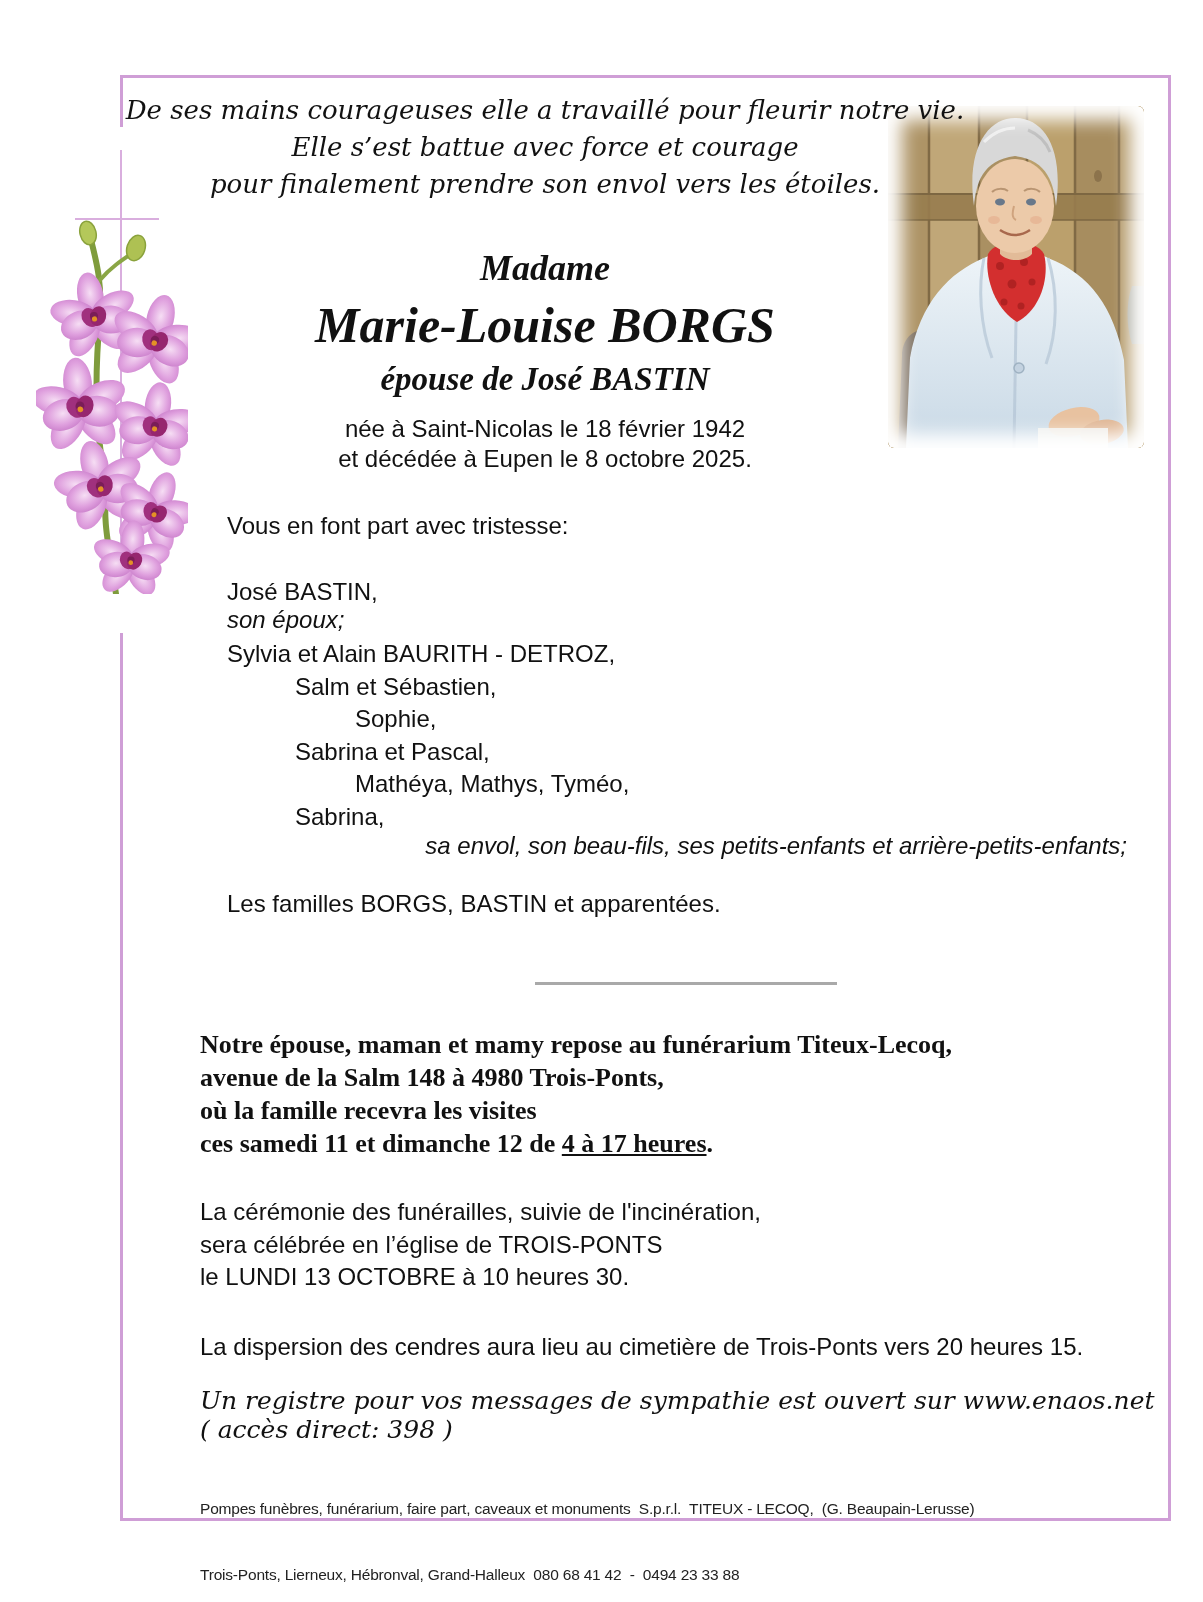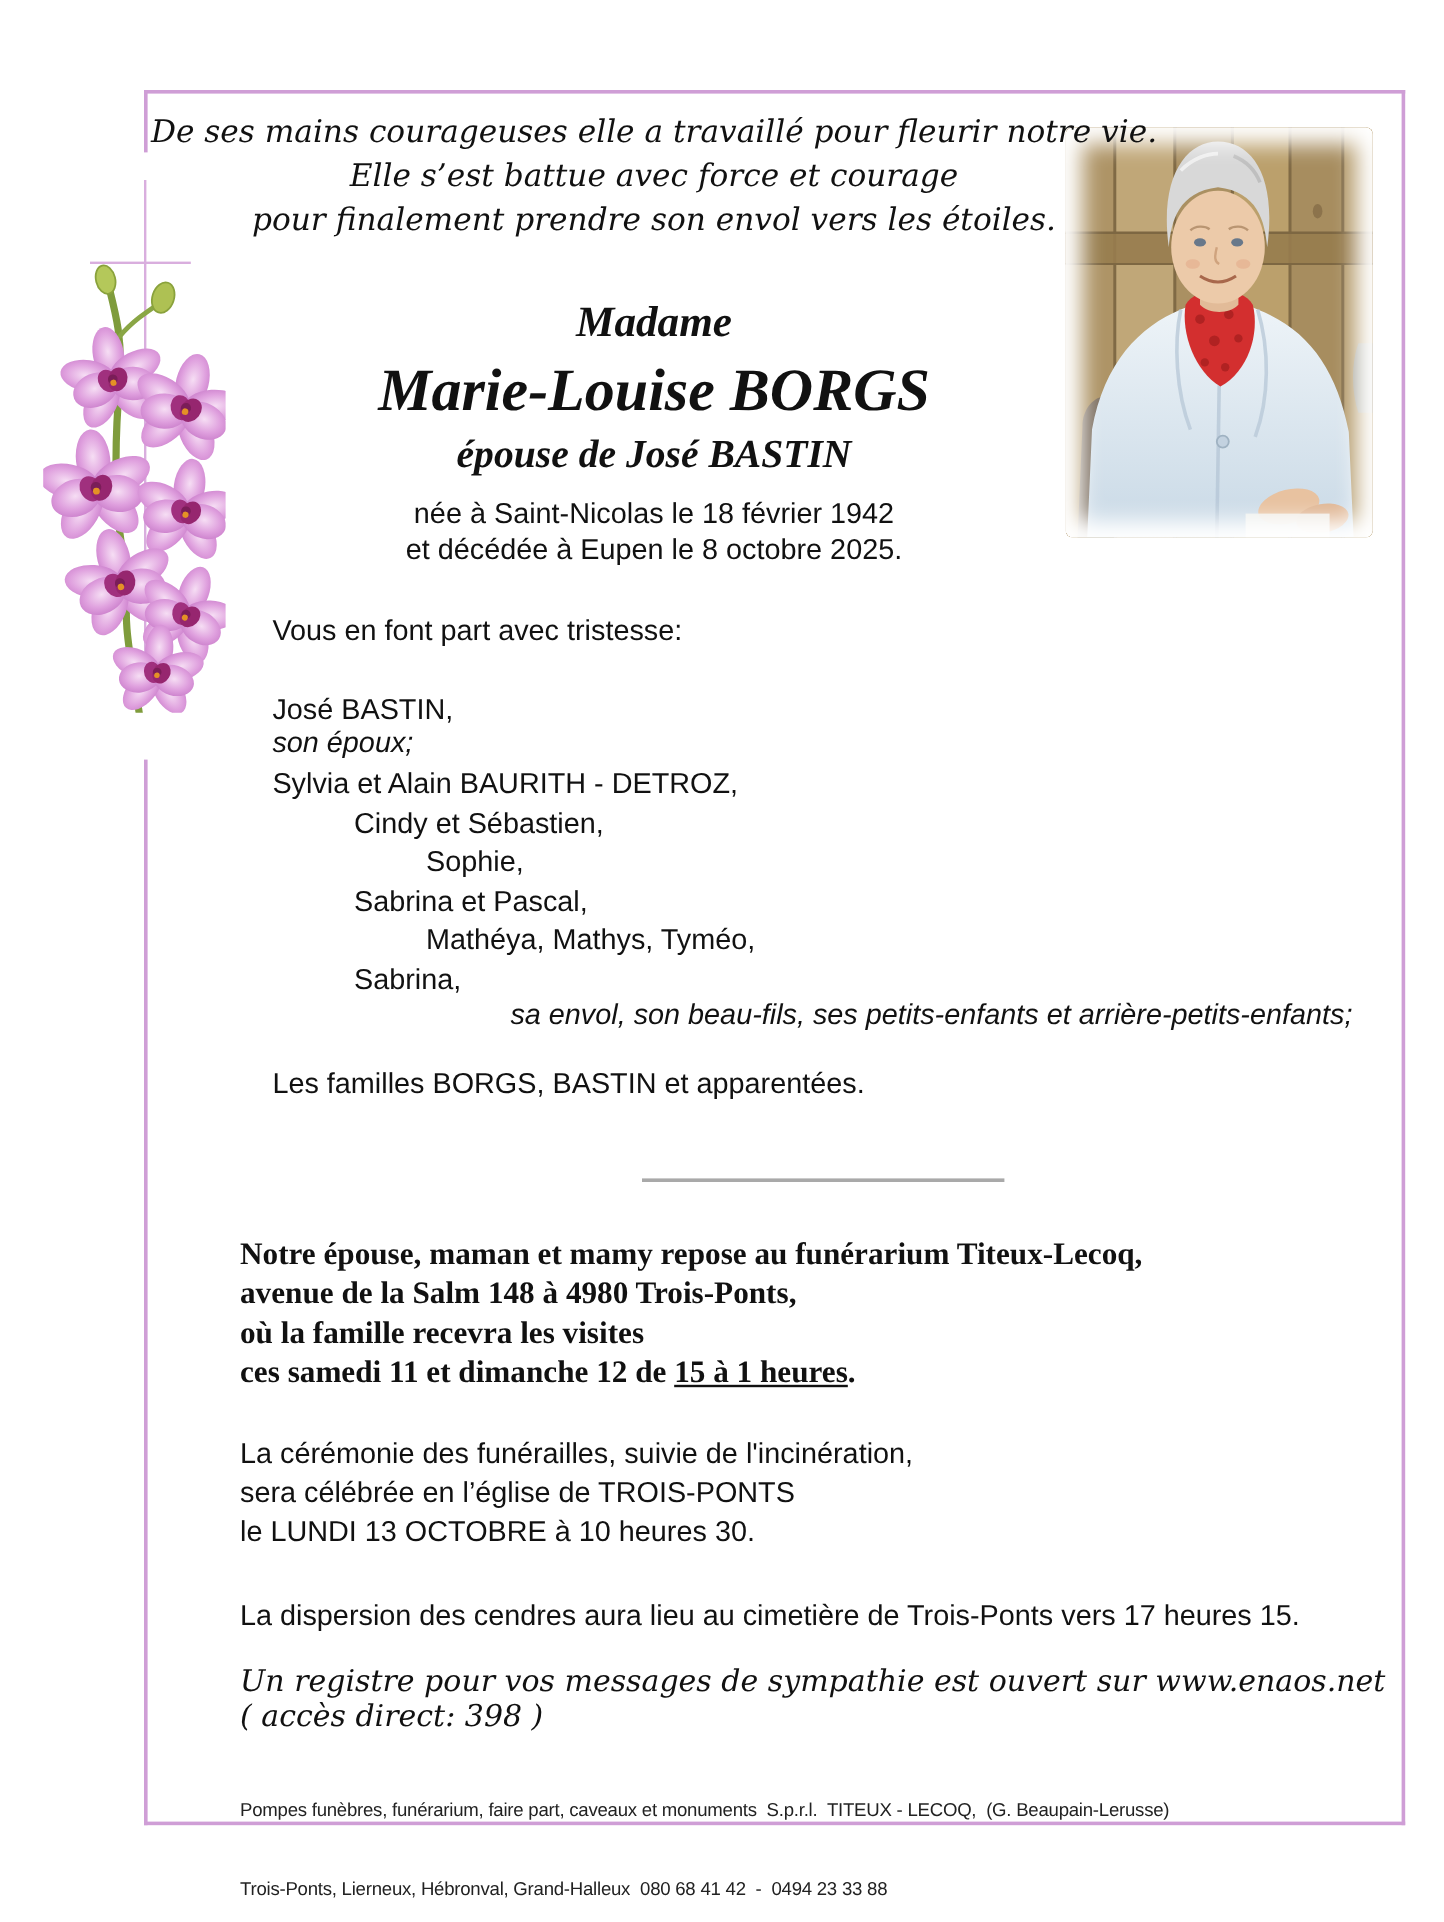--- a/index.html
+++ b/index.html
@@ -194,48 +194,48 @@
 
 <div class="intro sans">Vous en font part avec tristesse:</div>
 
 <div class="husband-row sans">
   <span>José BASTIN,</span>
   <span class="husband-relation">son époux;</span>
 </div>
 
 <div class="family-list sans">
   <div>Sylvia et Alain BAURITH - DETROZ,</div>
-  <div class="ind-1">Cindy et Sébastien,</div>
+  <div class="ind-1">Salm et Sébastien,</div>
   <div class="ind-2">Sophie,</div>
   <div class="ind-1">Sabrina et Pascal,</div>
   <div class="ind-2">Mathéya, Mathys, Tyméo,</div>
   <div class="ind-1">Sabrina,</div>
 </div>
 
 <div class="relation-line sans">sa envol, son beau-fils, ses petits-enfants et arrière-petits-enfants;</div>
 
 <div class="families-line sans">Les familles BORGS, BASTIN et apparentées.</div>
 
 <div class="divider"></div>
 
 <div class="center-col wake-block serif">
   <div>Notre épouse, maman et mamy repose au funérarium Titeux-Lecoq,</div>
   <div>avenue de la Salm 148 à 4980 Trois-Ponts,</div>
   <div>où la famille recevra les visites</div>
   <div>
-    <span>ces samedi 11 et dimanche 12 de </span><span class="wake-underline">15 à 1 heures</span><span>.</span>
+    <span>ces samedi 11 et dimanche 12 de </span><span class="wake-underline">4 à 17 heures</span><span>.</span>
   </div>
 </div>
 
 <div class="center-col ceremony-block sans">
   <div>La cérémonie des funérailles, suivie de l'incinération,</div>
   <div>sera célébrée en l’église de TROIS-PONTS</div>
   <div>le LUNDI 13 OCTOBRE à 10 heures 30.</div>
 </div>
 
-<div class="center-col dispersion sans">La dispersion des cendres aura lieu au cimetière de Trois-Ponts vers 17 heures 15.</div>
+<div class="center-col dispersion sans">La dispersion des cendres aura lieu au cimetière de Trois-Ponts vers 20 heures 15.</div>
 
 <div class="center-col register script">Un registre pour vos messages de sympathie est ouvert sur www.enaos.net ( accès direct: 398 )</div>
 
 <div class="center-col footer sans">
   <div>Pompes funèbres, funérarium, faire part, caveaux et monuments  S.p.r.l.  TITEUX - LECOQ,  (G. Beaupain-Lerusse)</div>
   <div>Trois-Ponts, Lierneux, Hébronval, Grand-Halleux  080 68 41 42  -  0494 23 33 88</div>
 </div>
 
 </body></html>

